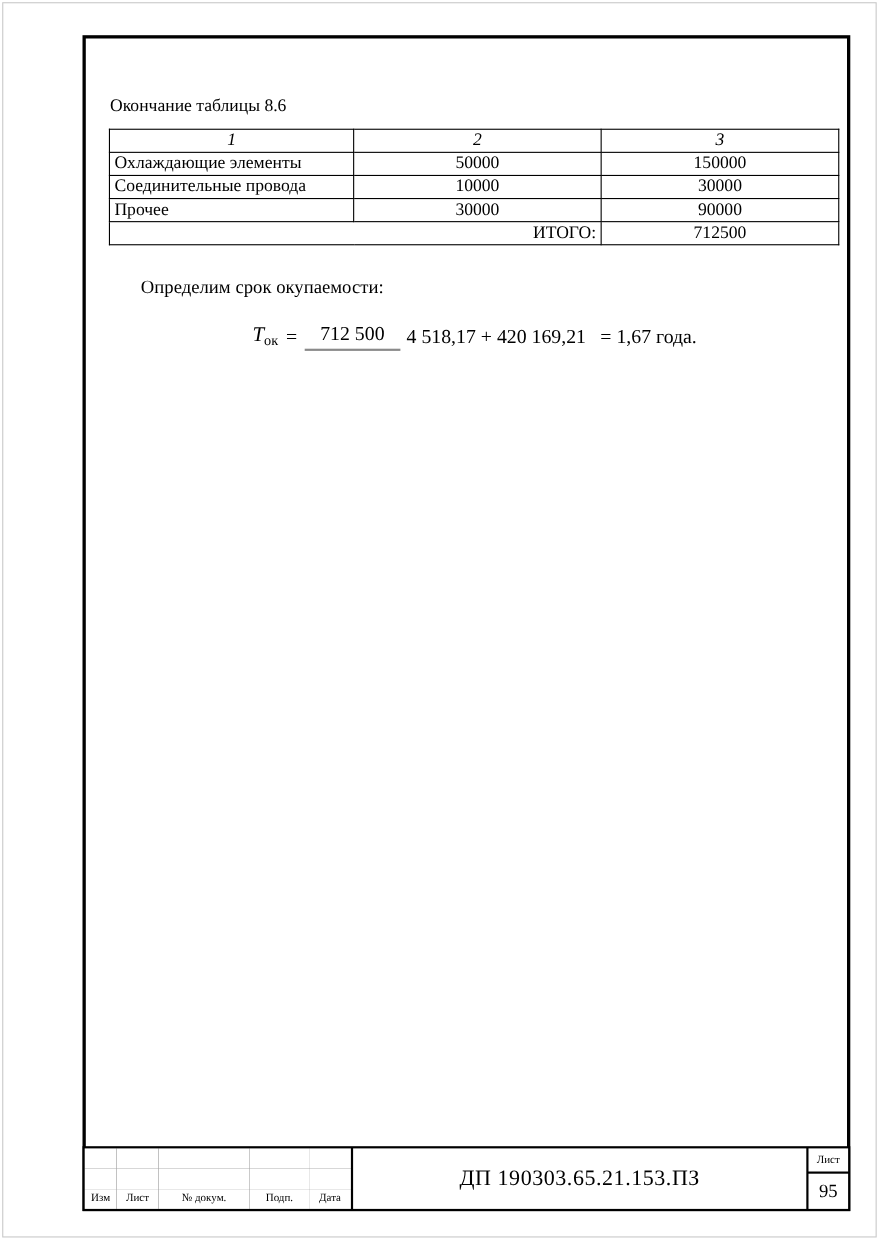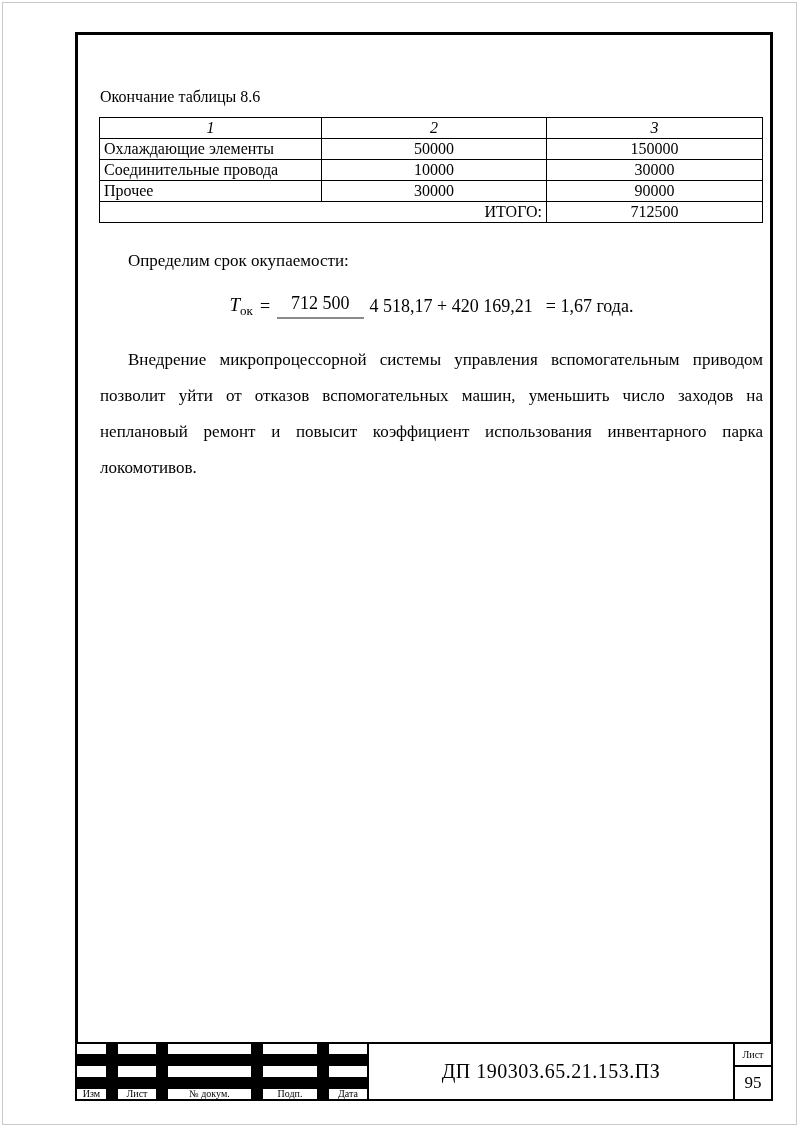--- a/index.html
+++ b/index.html
@@ -74,21 +74,21 @@
   .titleblock {
     position: absolute; left: 72px; top: 1039px;
     width: 698px; height: 59px;
     background: #000;
     display: flex; gap: 2px; padding: 2px;
   }
   .tb-left {
     display: grid;
     grid-template-columns: 29px 38px 83px 54px 38px;
     grid-template-rows: 1fr 1fr 1fr;
-    gap: 12px;
+    gap: 0;
     background: #000;
   }
   .tb-cell { background: #fff; }
   .tb-label {
     background: #fff;
     display: flex; align-items: center; justify-content: center;
     font-size: 10px; white-space: nowrap; overflow: hidden;
   }
   .tb-doc {
     flex: 1; background: #fff;
@@ -157,21 +157,20 @@
   <div class="formula">
     <span class="f-lhs"><span>T</span><sub class="f-sub">ок</sub></span>
     <span class="f-eq">=</span>
     <span class="frac">
       <span class="num">712 500</span>
       <span class="den">4 518,17 + 420 169,21</span>
     </span>
     <span class="f-res">= 1,67 года.</span>
   </div>
 
-  <div class="bodypar">Внедрение микропроцессорной системы управления вспомогательным приводом позволит уйти от отказов вспомогательных машин, уменьшить число заходов на неплановый ремонт и повысит коэффициент использования инвентарного парка локомотивов.</div>
 
   <div class="titleblock">
     <div class="tb-left">
       <div class="tb-cell"></div>
       <div class="tb-cell"></div>
       <div class="tb-cell"></div>
       <div class="tb-cell"></div>
       <div class="tb-cell"></div>
       <div class="tb-cell"></div>
       <div class="tb-cell"></div>

